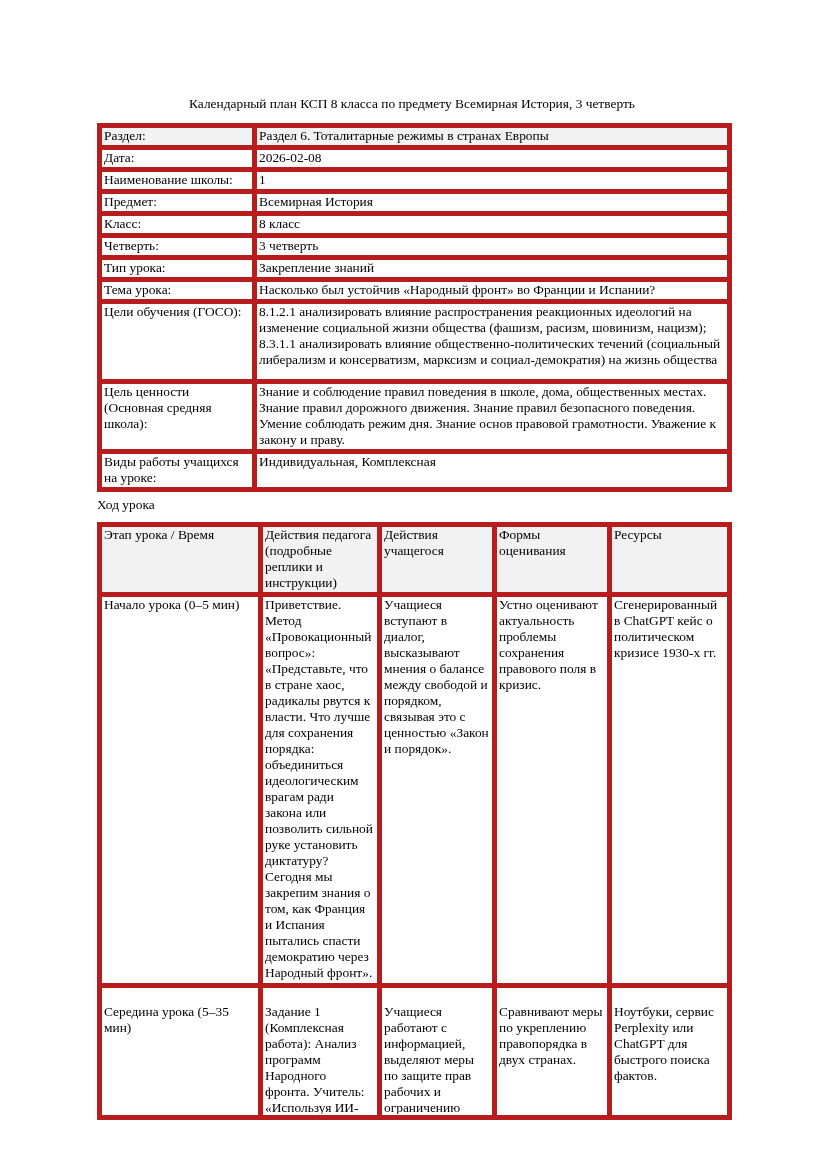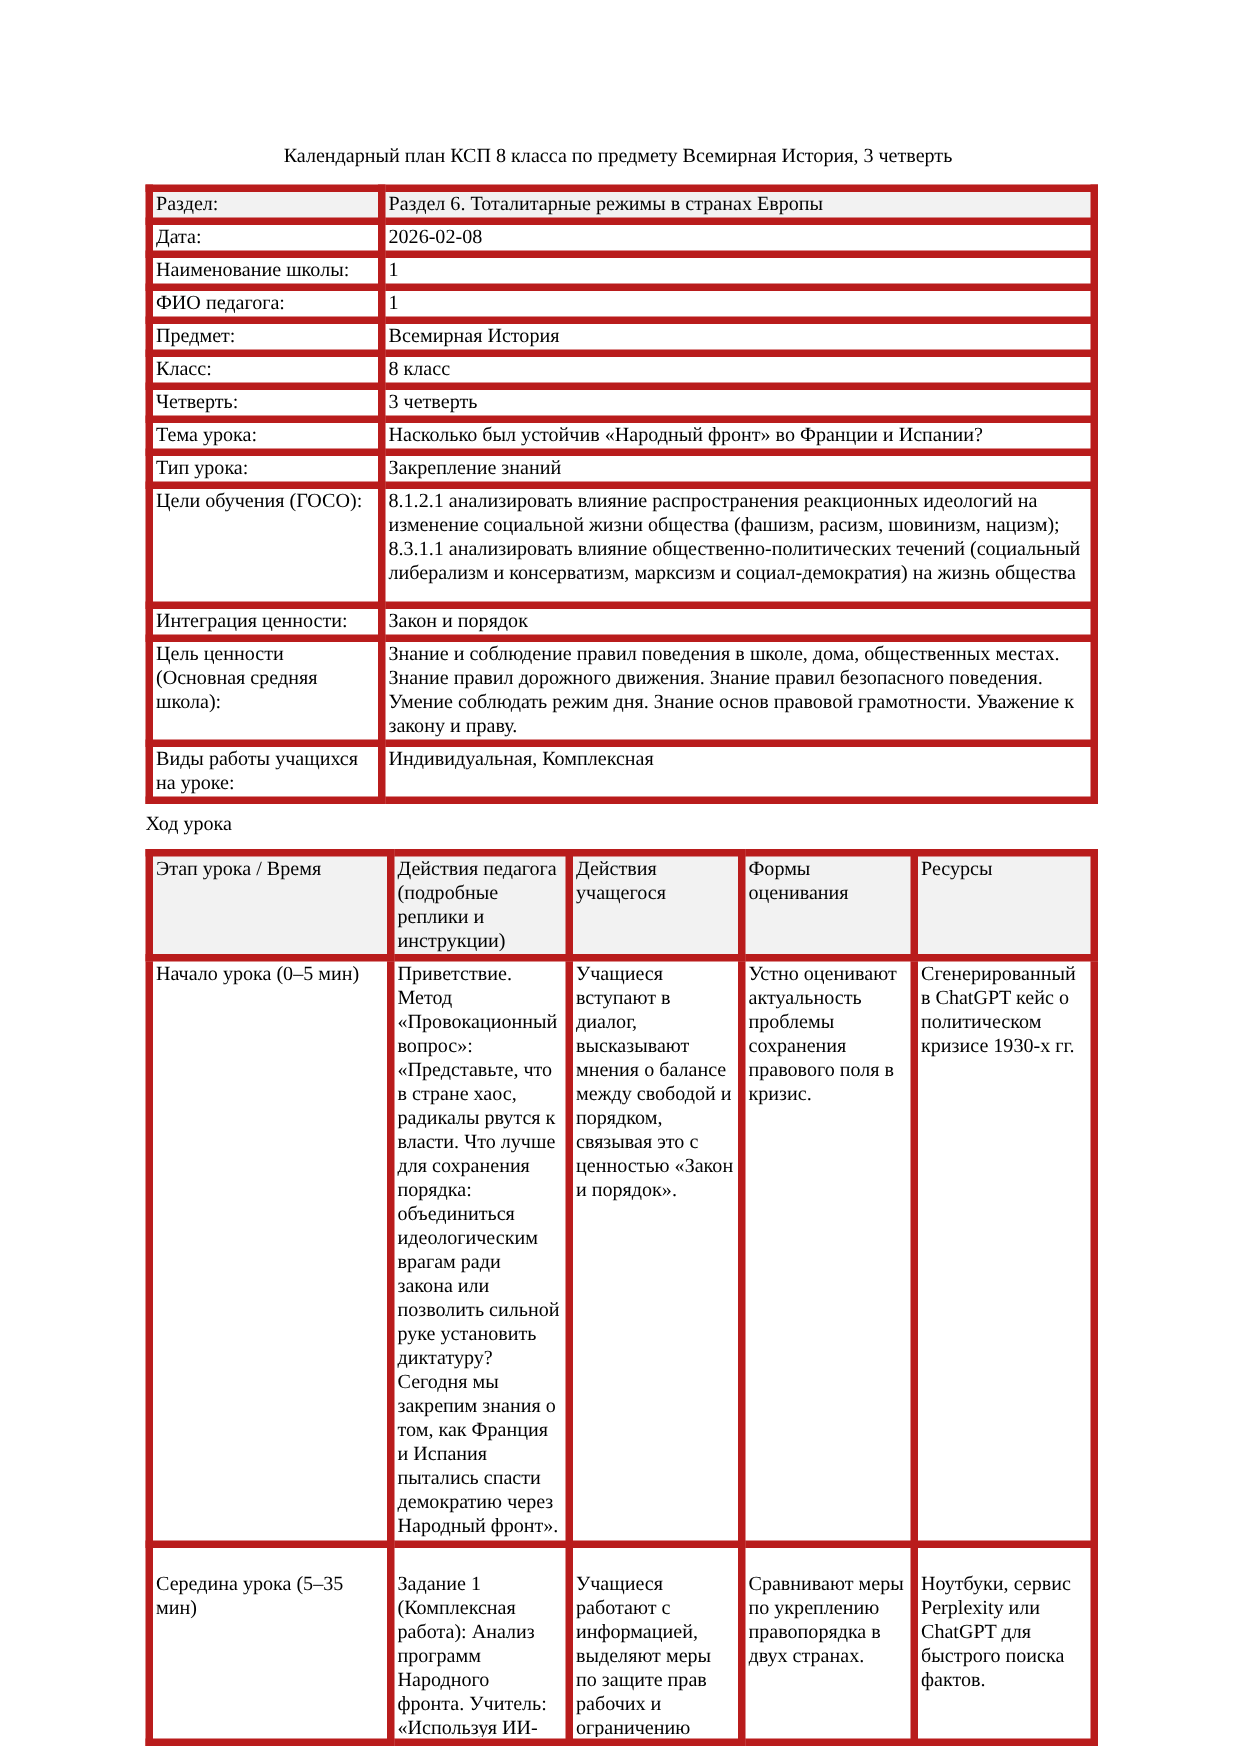--- a/index.html
+++ b/index.html
@@ -89,51 +89,43 @@
       </tr>
       <tr>
         <td>Дата:</td>
         <td>2026-02-08</td>
       </tr>
       <tr>
         <td>Наименование школы:</td>
         <td>1</td>
       </tr>
       <tr>
-        <td>ФИО педагога:</td>
-        <td>1</td>
-      </tr>
-      <tr>
         <td>Предмет:</td>
         <td>Всемирная История</td>
       </tr>
       <tr>
         <td>Класс:</td>
         <td>8 класс</td>
       </tr>
       <tr>
         <td>Четверть:</td>
         <td>3 четверть</td>
       </tr>
       <tr>
+        <td>Тип урока:</td>
+        <td>Закрепление знаний</td>
+      </tr>
+      <tr>
         <td>Тема урока:</td>
         <td>Насколько был устойчив «Народный фронт» во Франции и Испании?</td>
-      </tr>
-      <tr>
-        <td>Тип урока:</td>
-        <td>Закрепление знаний</td>
       </tr>
       <tr class="r-goals">
         <td>Цели обучения (ГОСО):</td>
         <td class="prewrap">8.1.2.1 анализировать влияние распространения реакционных идеологий на изменение социальной жизни общества (фашизм, расизм, шовинизм, нацизм);
 8.3.1.1 анализировать влияние общественно-политических течений (социальный либерализм и консерватизм, марксизм и социал-демократия) на жизнь общества</td>
-      </tr>
-      <tr>
-        <td>Интеграция ценности:</td>
-        <td>Закон и порядок</td>
       </tr>
       <tr class="r-values">
         <td>Цель ценности (Основная средняя школа):</td>
         <td>Знание и соблюдение правил поведения в школе, дома, общественных местах. Знание правил дорожного движения. Знание правил безопасного поведения. Умение соблюдать режим дня. Знание основ правовой грамотности. Уважение к закону и праву.</td>
       </tr>
       <tr class="r-work">
         <td>Виды работы учащихся на уроке:</td>
         <td>Индивидуальная, Комплексная</td>
       </tr>
     </tbody>

